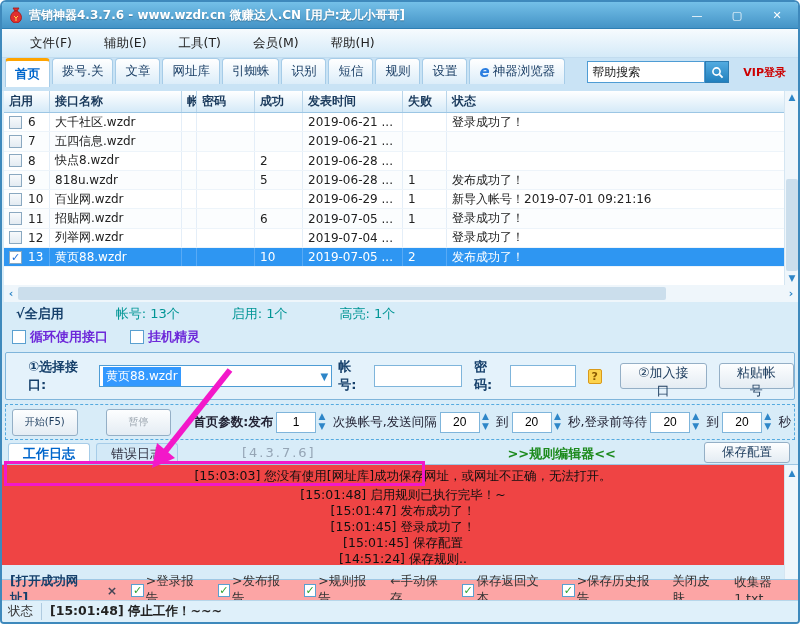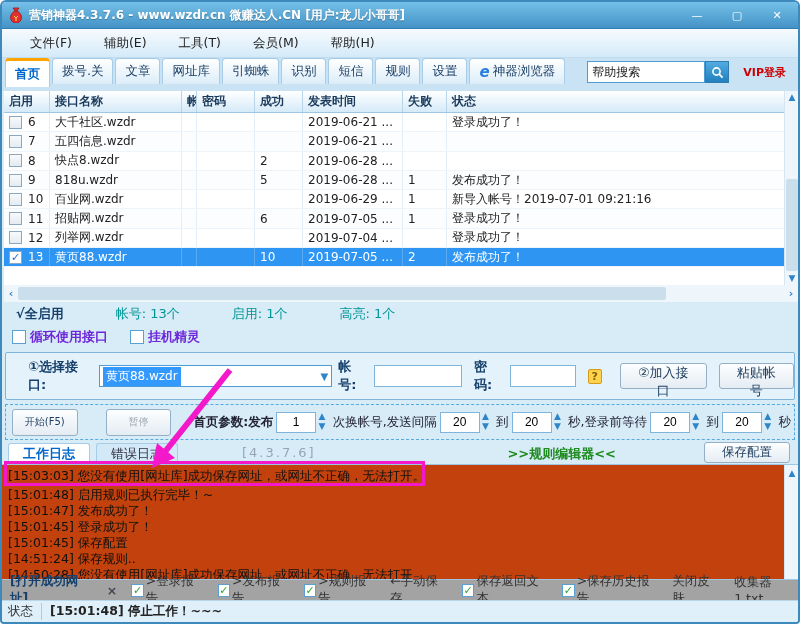--- a/index.html
+++ b/index.html
@@ -114,30 +114,30 @@
   .logtabs { position:absolute; left:0; top:440px; width:100%; height:22px; display:flex; align-items:flex-end; }
   .logtab { height:21px; display:flex; align-items:center; padding:0 14px; font-size:13px; color:#334;
             background:#D3E9F7; border:1px solid #A6CCE8; border-bottom:none; border-radius:3px 3px 0 0;
             margin-left:6px; }
   .logtab.active { background:#fff; color:#0066CC; font-weight:bold; }
   .version { position:absolute; left:240px; top:3px; color:#95A5B5; font-size:13px; letter-spacing:2px; }
   .ruleeditor { position:absolute; right:182px; top:3px; color:#1C8A1C; font-size:13px; font-weight:bold; }
   .savecfg { position:absolute; right:8px; top:0; width:86px; height:21px;
              background:linear-gradient(#FDFEFF,#E4ECF3); border:1px solid #94AFC6; border-radius:3px;
              font-size:12.5px; color:#1A3A5C; font-family:inherit; }
-  .logarea { position:absolute; left:0; top:462px; width:100%; height:115px; background:#c2410c;
-             border-top:1px solid #9CC6E4; overflow:hidden; }
+  .logarea { position:absolute; left:0; top:462px; width:100%; height:101px; background:#ef4444;
+             border-top:1px solid #9CC6E4; overflow:hidden;text-align:center; }
   .log-line { font-size:12.5px; color:#101010; height:16px; line-height:16px; padding-left:6px;
               white-space:nowrap; }
   .log-line.first { height:22px; line-height:22px; }
   .logscroll { position:absolute; right:0; top:463px; width:14px; height:114px; background:#EFF6FB;
                border-left:1px solid #D5E6F2; }
 
   
-  .btoolbar { position:absolute; left:0; top:577px; width:100%; height:21px; background:#a3a3a3;
+  .btoolbar { position:absolute; left:0; top:577px; width:100%; height:21px; background:#fca5a5;
               border-top:1px solid #A0C8E4; display:flex; align-items:center; gap:14px;
               padding-left:8px; font-size:12.5px; }
   .tb-link { color:#16406B; font-weight:600; }
   .tb-x { color:#445; font-weight:bold; }
   .tb-check { display:flex; align-items:center; gap:2px; color:#333; }
   .gcb { width:13px; height:13px; border:1px solid #5AA0D0; background:#fff; color:#2FA32F;
          font-size:11px; font-weight:bold; line-height:12px; text-align:center; }
   .tb-label { color:#333; }
 
   

